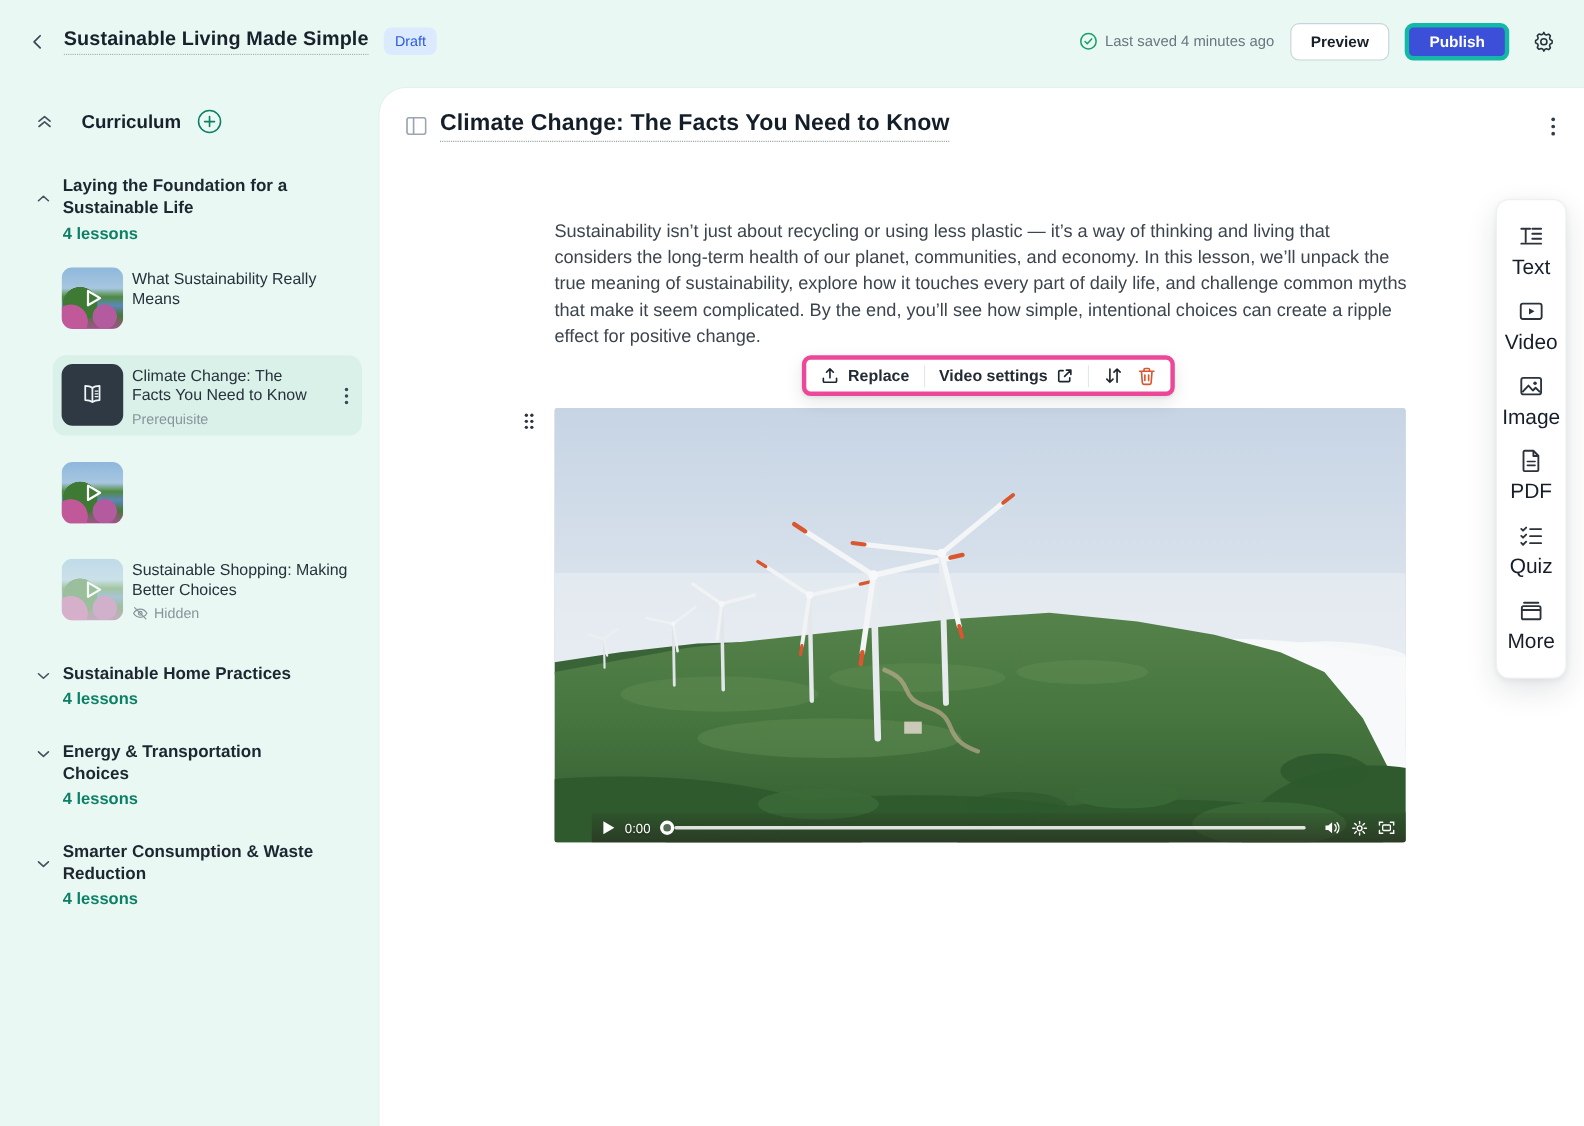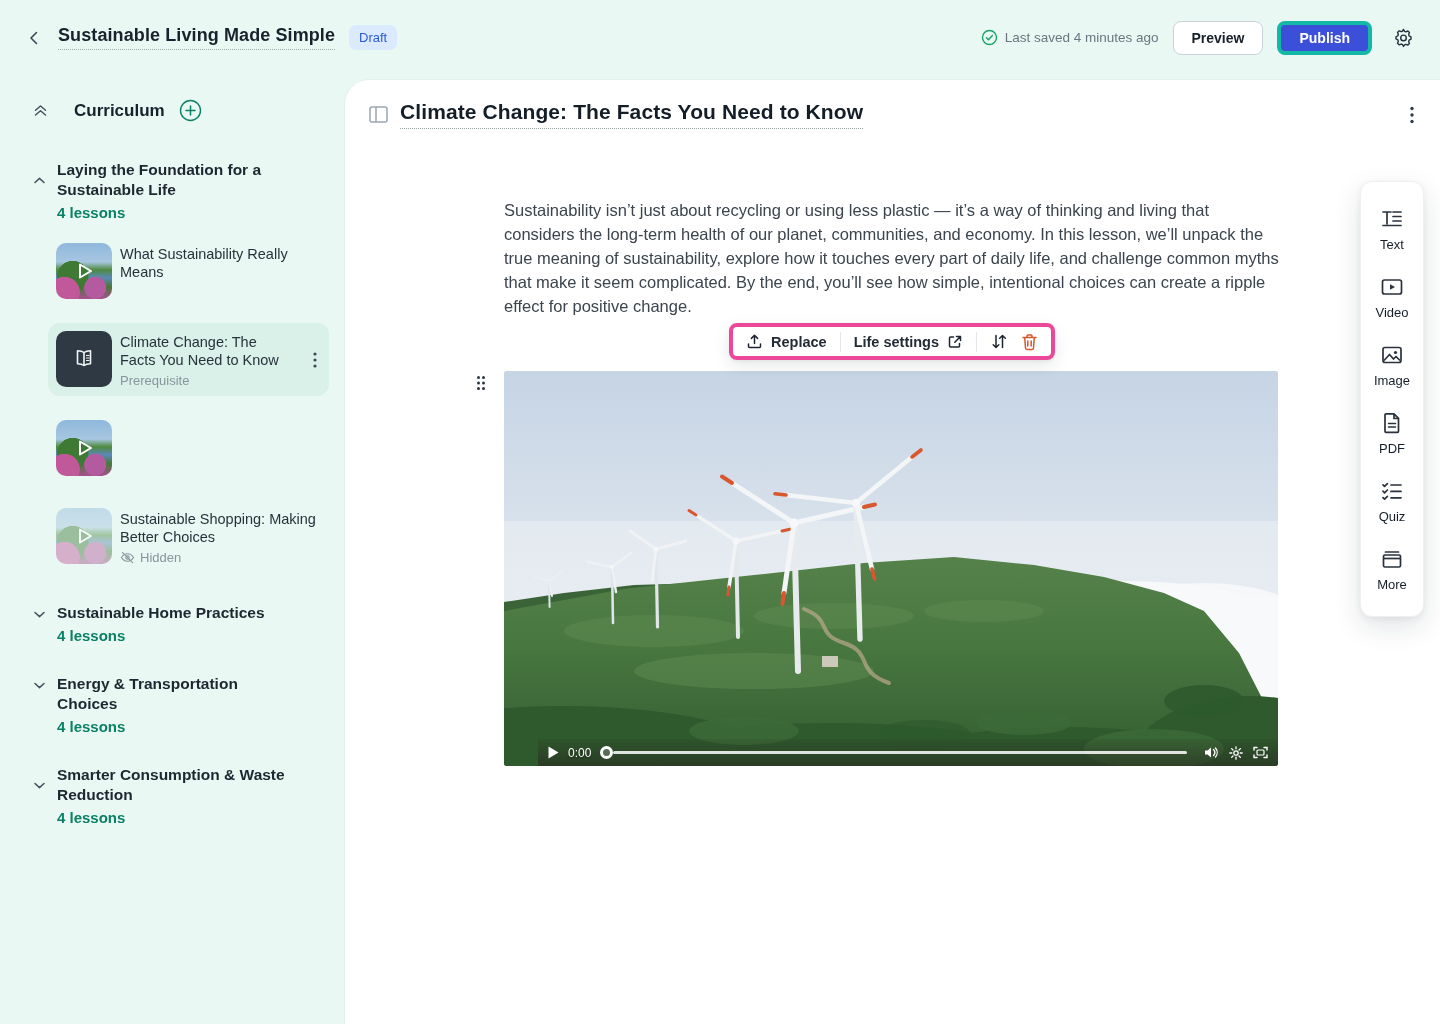--- a/index.html
+++ b/index.html
@@ -127,21 +127,21 @@
   .vc-btn { cursor:pointer; display:flex; }
 
   
   .palette {
     position:absolute; left:1360px; top:181px; width:64px;
     background:#ffffff; border-radius:12px; border:1px solid #eef0f2;
     box-shadow:0 10px 28px rgba(20,30,40,.12), 0 2px 6px rgba(20,30,40,.06);
     padding:13px 0; display:flex; flex-direction:column; z-index:6;
   }
   .palette-item { height:68px; display:flex; flex-direction:column; align-items:center; justify-content:center; gap:6px; cursor:pointer; color:#2a323c; }
-  .palette-label { font-size:13px; font-weight:500; color:#161f29; }
+  .palette-label { font-size:19px; font-weight:500; color:#161f29; }
 </style>
 </head>
 <body>
 
 <div class="topbar">
   <div class="back-btn">
     <svg width="18" height="18" viewBox="0 0 18 18">
         <path d="M11.5 3.5 6 9l5.5 5.5" fill="none" stroke="currentColor" stroke-width="1.6" stroke-linecap="round" stroke-linejoin="round"></path>
       </svg>
   </div>
@@ -332,21 +332,21 @@
   <div class="block-toolbar">
     <div class="bt-item">
       <svg width="17" height="17" viewBox="0 0 17 17">
           <path d="M8.5 10.5V2.8M5.4 5.4 8.5 2.3l3.1 3.1" fill="none" stroke="#1d2630" stroke-width="1.5" stroke-linecap="round" stroke-linejoin="round"></path>
           <path d="M2.5 11v2.5a1 1 0 0 0 1 1h10a1 1 0 0 0 1-1V11" fill="none" stroke="#1d2630" stroke-width="1.5" stroke-linecap="round"></path>
         </svg>
       <span>Replace</span>
     </div>
     <div class="bt-divider"></div>
     <div class="bt-item">
-      <span>Life settings</span>
+      <span>Video settings</span>
       <svg width="16" height="16" viewBox="0 0 16 16">
           <path d="M6.5 3H3.5a1 1 0 0 0-1 1v8a1 1 0 0 0 1 1h8a1 1 0 0 0 1-1V9.5" fill="none" stroke="#1d2630" stroke-width="1.5" stroke-linecap="round"></path>
           <path d="M9.5 2.5h4v4M13.2 2.8 7.8 8.2" fill="none" stroke="#1d2630" stroke-width="1.5" stroke-linecap="round" stroke-linejoin="round"></path>
         </svg>
     </div>
     <div class="bt-divider"></div>
     <span class="bt-icon-btn">
       <svg width="18" height="17" viewBox="0 0 18 17">
           <path d="M6 2.5v12M3.2 11.7 6 14.5l2.8-2.8" fill="none" stroke="currentColor" stroke-width="1.5" stroke-linecap="round" stroke-linejoin="round"></path>
           <path d="M12.5 14.5v-12M9.7 5.3 12.5 2.5l2.8 2.8" fill="none" stroke="currentColor" stroke-width="1.5" stroke-linecap="round" stroke-linejoin="round"></path>

